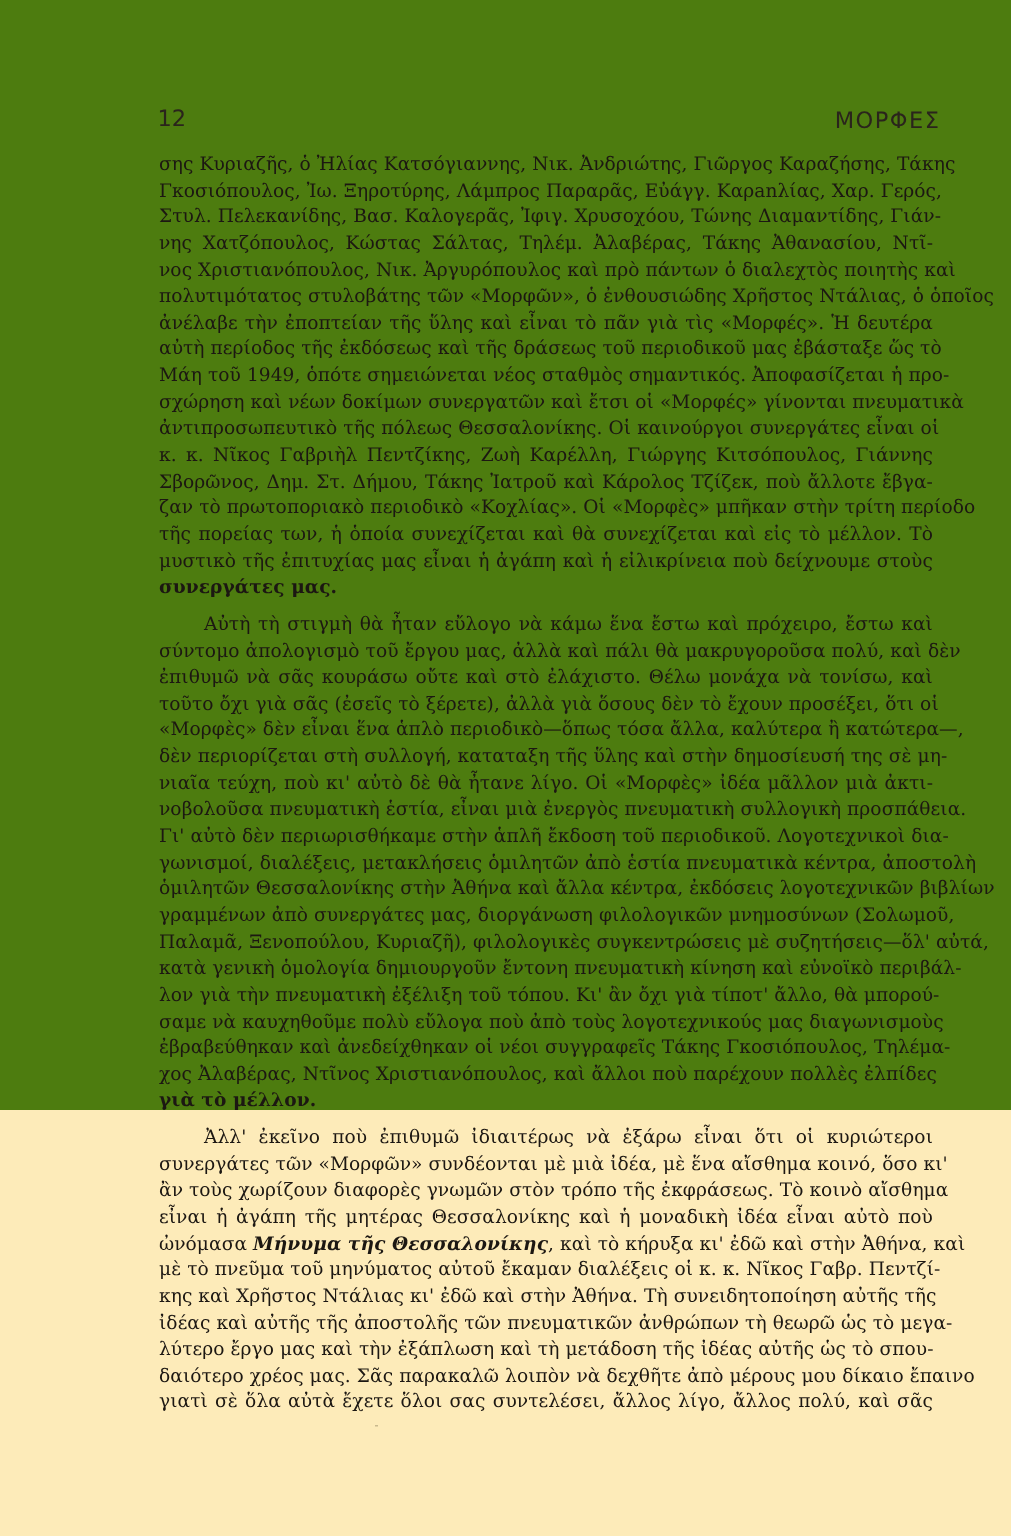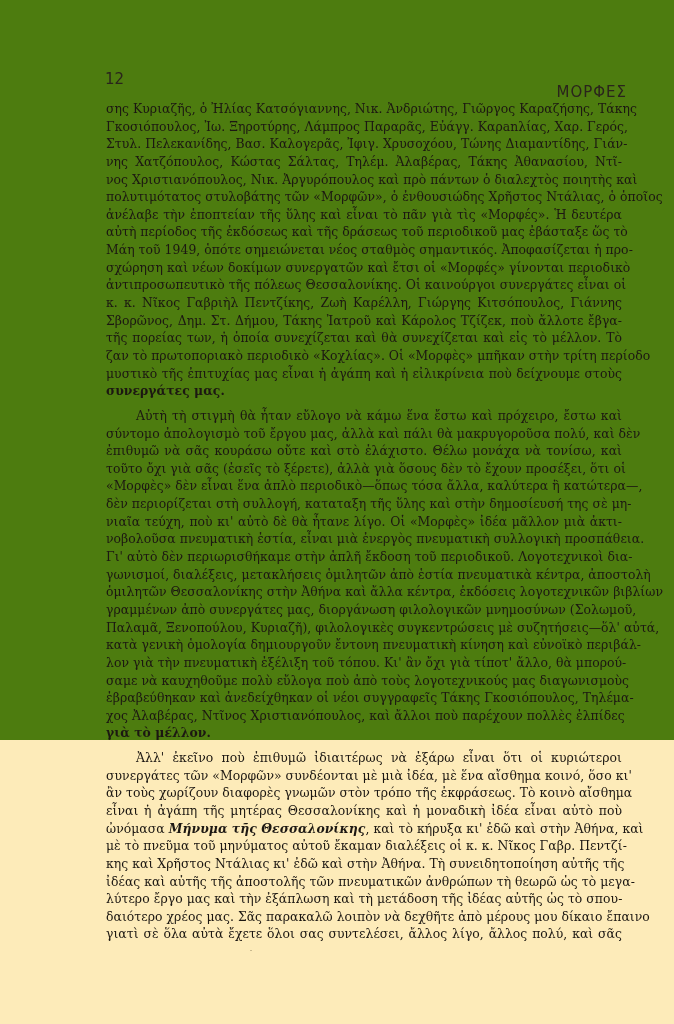--- a/index.html
+++ b/index.html
@@ -37,21 +37,20 @@
     color: #2a241c;
   }
   .running-title {
     position: absolute;
     right: 0;
     top: 1px;
     font-family: "DejaVu Sans", "Liberation Sans", sans-serif;
     font-size: 15px;
     letter-spacing: 1px;
     color: #2a241c;
-    margin-top: 12px;
   }
   .body-text {
     position: absolute;
     left: 106px;
     top: 100px;
     width: 516px;
     font-size: 12.4px;
     line-height: 17.65px;
     letter-spacing: 0.05px;
   }
@@ -96,26 +95,26 @@
       <div class="paragraph">
         <span class="line">σης Κυριαζῆς, ὁ Ἠλίας Κατσόγιαννης, Νικ. Ἀνδριώτης, Γιῶργος Καραζήσης, Τάκης</span>
         <span class="line">Γκοσιόπουλος, Ἰω. Ξηροτύρης, Λάμπρος Παραρᾶς, Εὐάγγ. Καρanλίας, Χαρ. Γερός,</span>
         <span class="line">Στυλ. Πελεκανίδης, Βασ. Καλογερᾶς, Ἰφιγ. Χρυσοχόου, Τώνης Διαμαντίδης, Γιάν-</span>
         <span class="line">νης Χατζόπουλος, Κώστας Σάλτας, Τηλέμ. Ἀλαβέρας, Τάκης Ἀθανασίου, Ντῖ-</span>
         <span class="line">νος Χριστιανόπουλος, Νικ. Ἀργυρόπουλος καὶ πρὸ πάντων ὁ διαλεχτὸς ποιητὴς καὶ</span>
         <span class="line">πολυτιμότατος στυλοβάτης τῶν «Μορφῶν», ὁ ἐνθουσιώδης Χρῆστος Ντάλιας, ὁ ὁποῖος</span>
         <span class="line">ἀνέλαβε τὴν ἐποπτείαν τῆς ὕλης καὶ εἶναι τὸ πᾶν γιὰ τὶς «Μορφές». Ἡ δευτέρα</span>
         <span class="line">αὐτὴ περίοδος τῆς ἐκδόσεως καὶ τῆς δράσεως τοῦ περιοδικοῦ μας ἐβάσταξε ὥς τὸ</span>
         <span class="line">Μάη τοῦ 1949, ὁπότε σημειώνεται νέος σταθμὸς σημαντικός. Ἀποφασίζεται ἡ προ-</span>
-        <span class="line">σχώρηση καὶ νέων δοκίμων συνεργατῶν καὶ ἔτσι οἱ «Μορφές» γίνονται περιοδικὸ</span>
+        <span class="line">σχώρηση καὶ νέων δοκίμων συνεργατῶν καὶ ἔτσι οἱ «Μορφές» γίνονται πνευματικὰ</span>
         <span class="line">ἀντιπροσωπευτικὸ τῆς πόλεως Θεσσαλονίκης. Οἱ καινούργοι συνεργάτες εἶναι οἱ</span>
         <span class="line">κ. κ. Νῖκος Γαβριὴλ Πεντζίκης, Ζωὴ Καρέλλη, Γιώργης Κιτσόπουλος, Γιάννης</span>
         <span class="line">Σβορῶνος, Δημ. Στ. Δήμου, Τάκης Ἰατροῦ καὶ Κάρολος Τζίζεκ, ποὺ ἄλλοτε ἔβγα-</span>
+        <span class="line">ζαν τὸ πρωτοποριακὸ περιοδικὸ «Κοχλίας». Οἱ «Μορφὲς» μπῆκαν στὴν τρίτη περίοδο</span>
         <span class="line">τῆς πορείας των, ἡ ὁποία συνεχίζεται καὶ θὰ συνεχίζεται καὶ εἰς τὸ μέλλον. Τὸ</span>
-        <span class="line">ζαν τὸ πρωτοποριακὸ περιοδικὸ «Κοχλίας». Οἱ «Μορφὲς» μπῆκαν στὴν τρίτη περίοδο</span>
         <span class="line">μυστικὸ τῆς ἐπιτυχίας μας εἶναι ἡ ἀγάπη καὶ ἡ εἰλικρίνεια ποὺ δείχνουμε στοὺς</span>
         <span class="line last">συνεργάτες μας.</span>
       </div>
       <div class="para-gap"></div>
       <div class="paragraph">
         <span class="line indent">Αὐτὴ τὴ στιγμὴ θὰ ἦταν εὔλογο νὰ κάμω ἕνα ἔστω καὶ πρόχειρο, ἔστω καὶ</span>
         <span class="line">σύντομο ἀπολογισμὸ τοῦ ἔργου μας, ἀλλὰ καὶ πάλι θὰ μακρυγοροῦσα πολύ, καὶ δὲν</span>
         <span class="line">ἐπιθυμῶ νὰ σᾶς κουράσω οὔτε καὶ στὸ ἐλάχιστο. Θέλω μονάχα νὰ τονίσω, καὶ</span>
         <span class="line">τοῦτο ὄχι γιὰ σᾶς (ἐσεῖς τὸ ξέρετε), ἀλλὰ γιὰ ὅσους δὲν τὸ ἔχουν προσέξει, ὅτι οἱ</span>
         <span class="line">«Μορφὲς» δὲν εἶναι ἕνα ἁπλὸ περιοδικὸ—ὅπως τόσα ἄλλα, καλύτερα ἢ κατώτερα—,</span>

